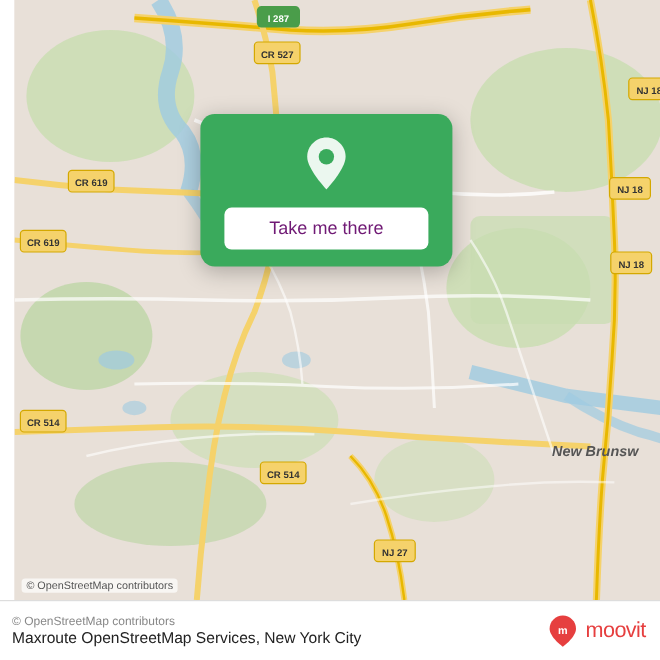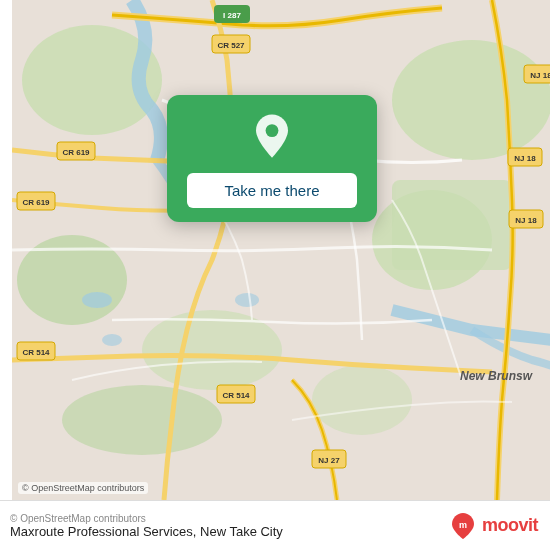--- a/index.html
+++ b/index.html
@@ -43,21 +43,21 @@
     }
 
     #pin-icon {
       width: 48px;
       height: 48px;
       margin-bottom: 12px;
     }
 
     #take-me-there-btn {
       background: white;
-      color: #0c4a6e;
+      color: #701a75;
       border: none;
       border-radius: 6px;
       padding: 9px 28px;
       font-size: 15px;
       font-weight: 500;
       cursor: pointer;
       width: 100%;
     }
 
     
@@ -94,21 +94,21 @@
       gap: 5px;
     }
 
     #moovit-icon {
       width: 28px;
       height: 28px;
     }
 
     #moovit-text {
       font-size: 18px;
-      font-weight: bold;
+      font-weight: normal;
       color: #e63f3f;
       letter-spacing: -0.5px;
     }
 
     
     #map-attribution {
       position: absolute;
       bottom: 6px;
       left: 6px;
       font-size: 9px;
@@ -219,21 +219,21 @@
       <circle cx="24" cy="22" r="8" fill="#3aaa5c"></circle>
     </svg>
 
     <button id="take-me-there-btn">Take me there</button>
   </div>
 </div>
 
 <div id="bottom-bar">
   <div id="app-info">
     <span id="attribution">© OpenStreetMap contributors</span>
-    <span id="app-name">Maxroute Professional Services, New Take City</span>
+    <span id="app-name">Maxroute OpenStreetMap Services, New York City</span>
   </div>
 
   <div id="moovit-logo">
 
     <svg id="moovit-icon" viewBox="0 0 28 28" xmlns="http://www.w3.org/2000/svg">
       <path d="M14 1 C8 1 3 6 3 12 C3 19 14 27 14 27 C14 27 25 19 25 12 C25 6 20 1 14 1 Z" fill="#e63f3f"></path>
       <text x="14" y="16" text-anchor="middle" font-size="9" fill="white" font-weight="bold">m</text>
     </svg>
     <span id="moovit-text">moovit</span>
   </div>

